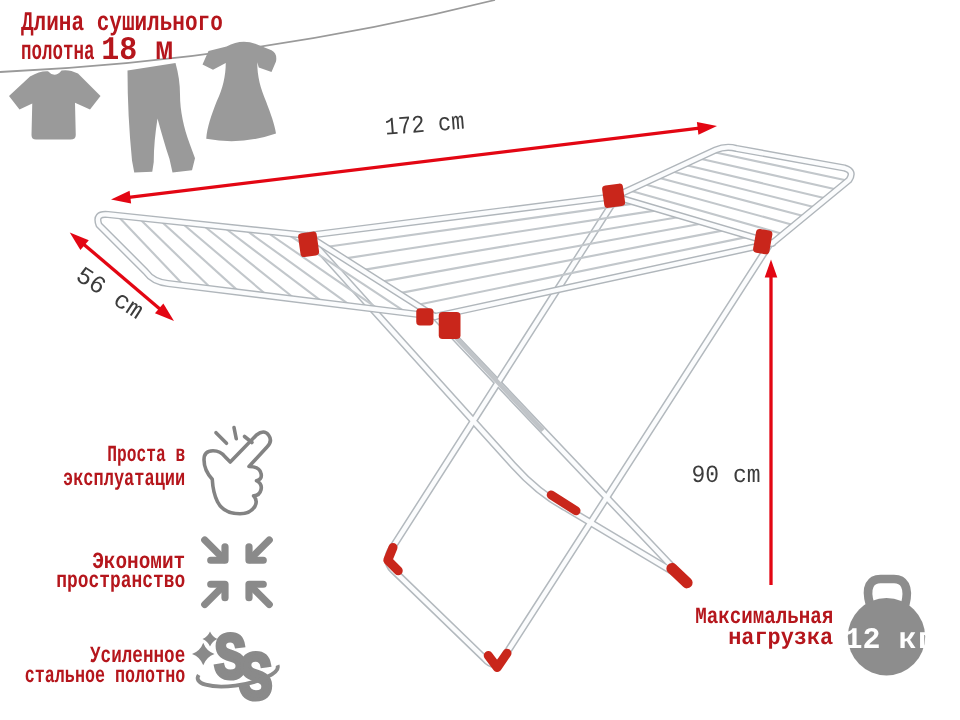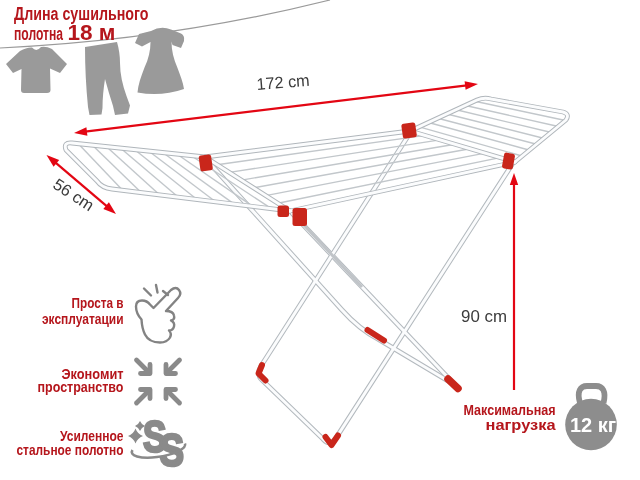--- a/index.html
+++ b/index.html
@@ -1,16 +1,16 @@
 <!DOCTYPE html>
 <html><head>
 <meta charset="utf-8">
 <style>
 html,body{margin:0;padding:0;background:#ffffff;}
-#stage{position:relative;width:640px;height:480px;overflow:hidden;font-family:Liberation Sans, sans-serif;}
+#stage{position:relative;width:640px;height:480px;overflow:hidden;font-family:Liberation Mono, monospace;}
 </style>
 </head>
 <body>
 <div id="stage">
 <svg width="640" height="480" viewBox="0 0 640 480">
 <rect x="0" y="0" width="640" height="480" fill="#ffffff"></rect>
 
 <path d="M0,48 Q170,40 330,0" fill="none" stroke="#9a9a9a" stroke-width="1.2"></path>
 
 <g fill="#9a9a9a">

